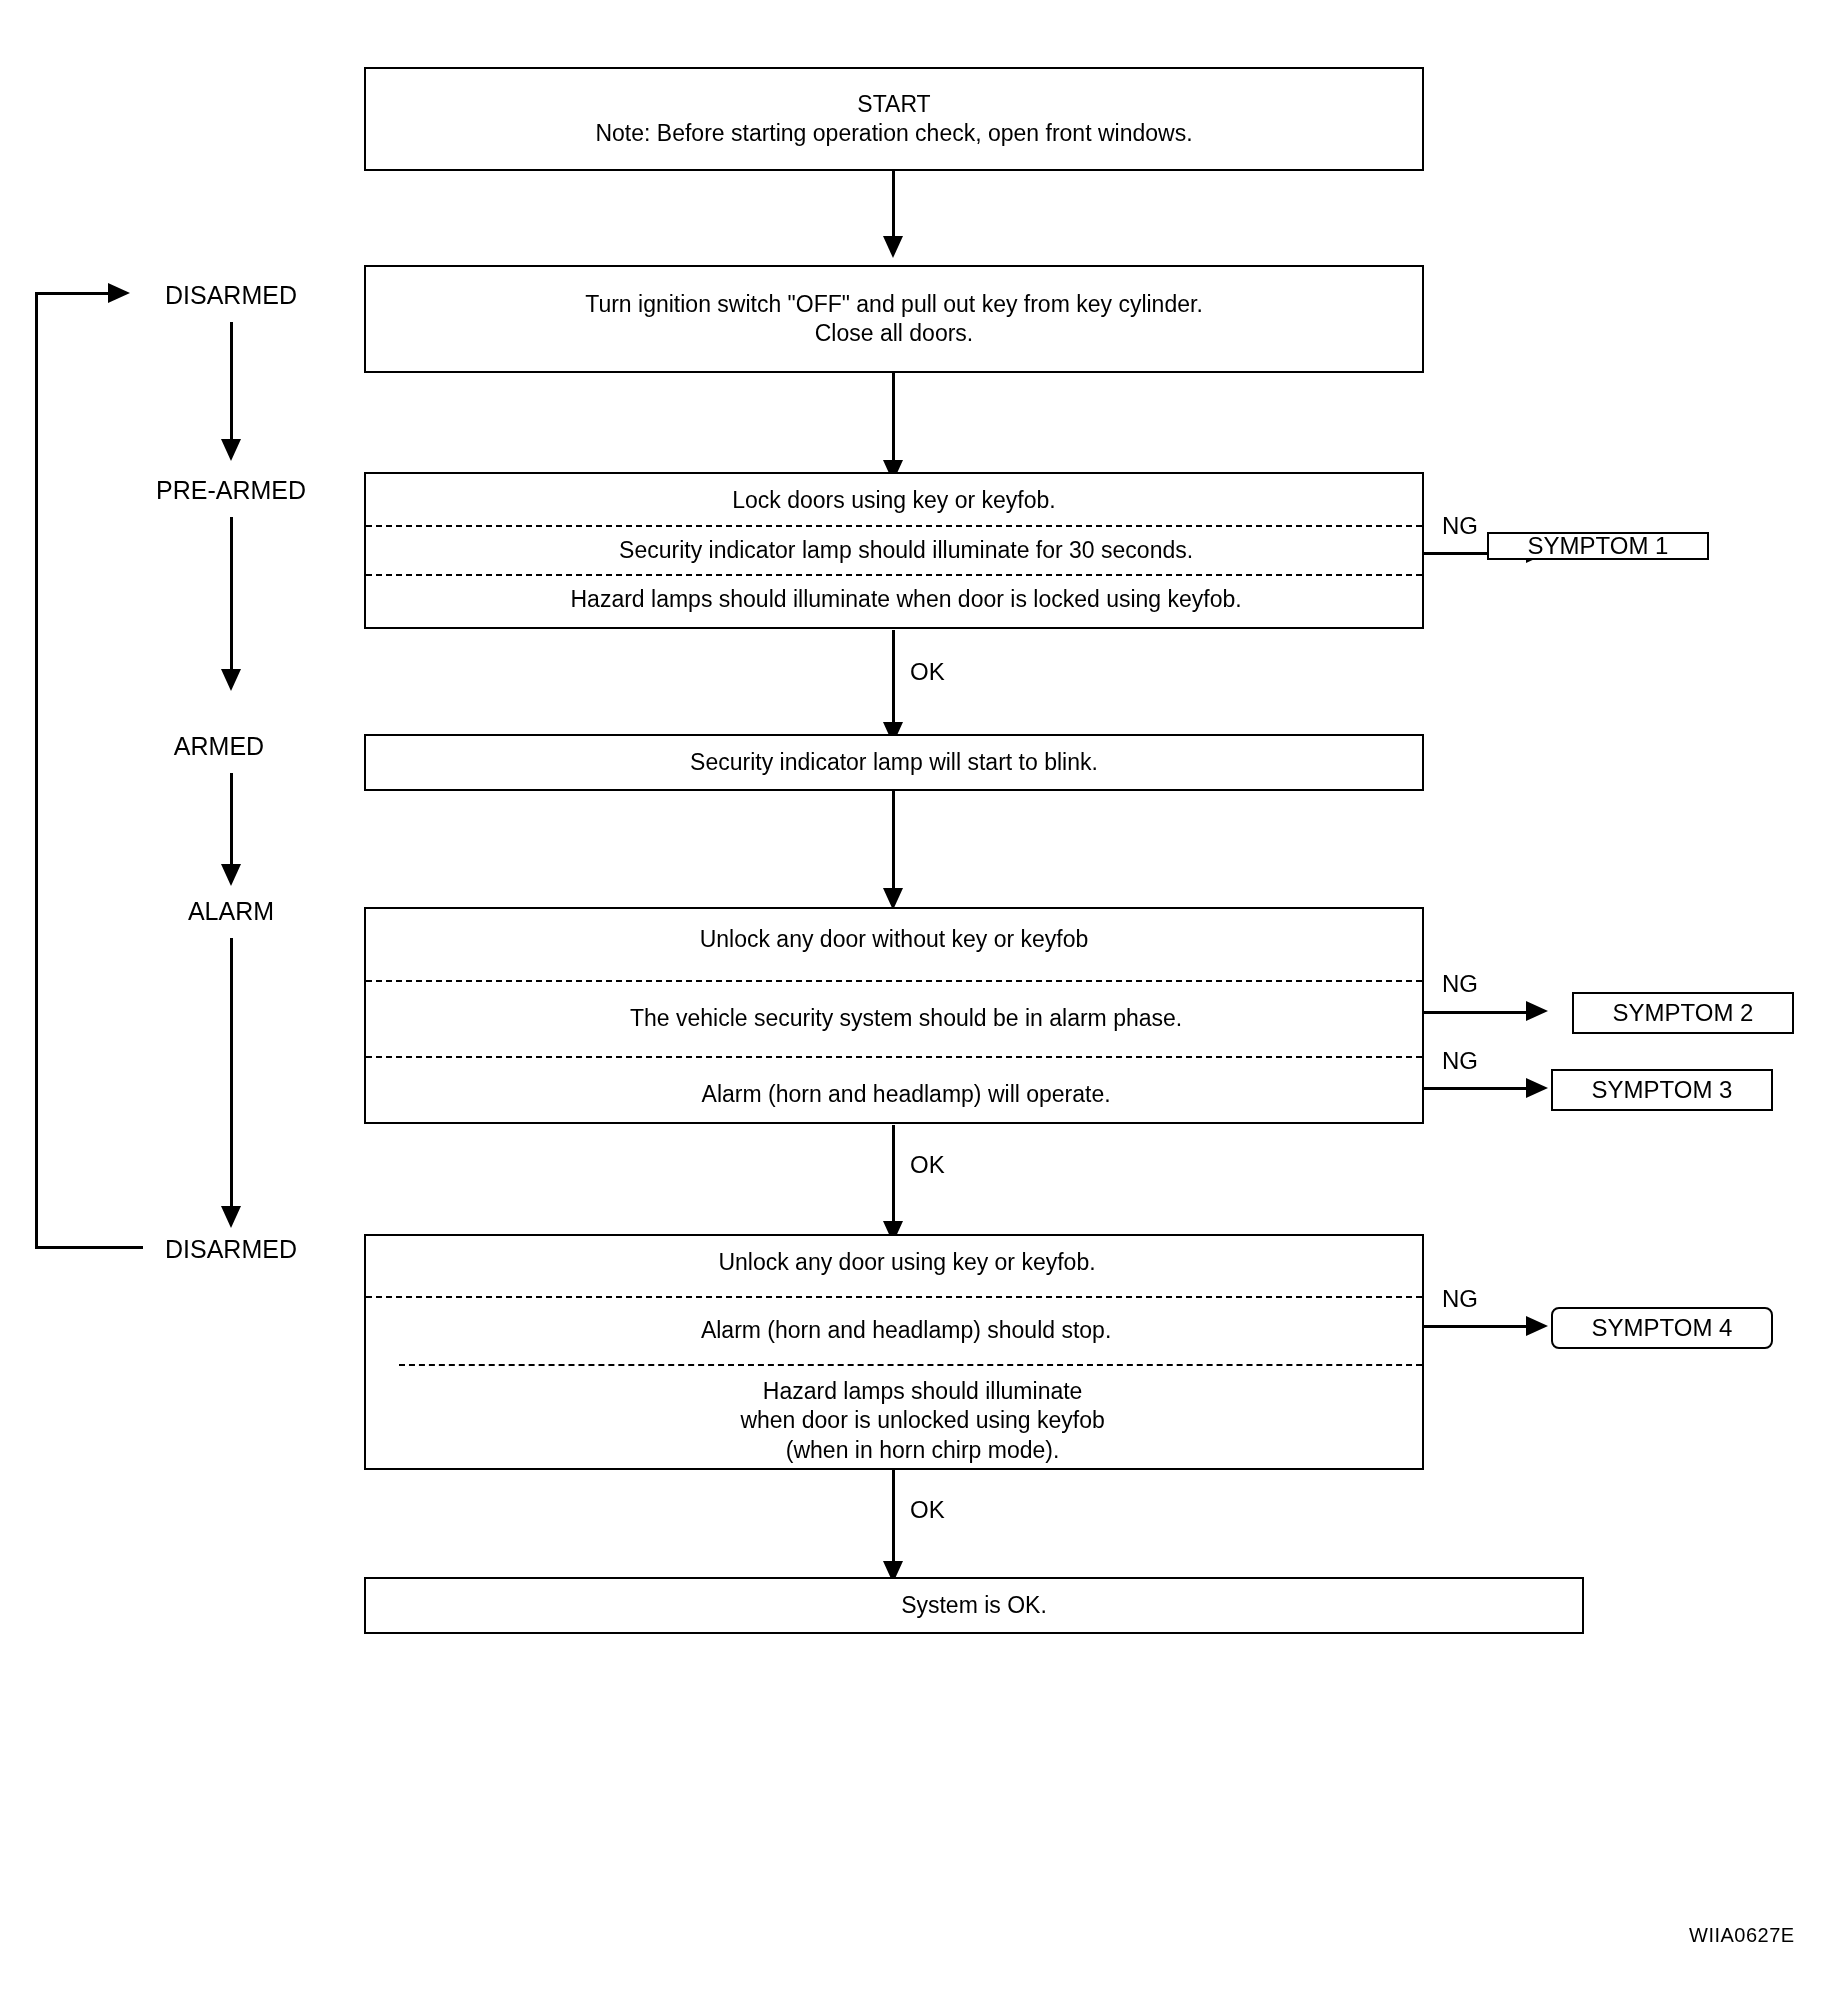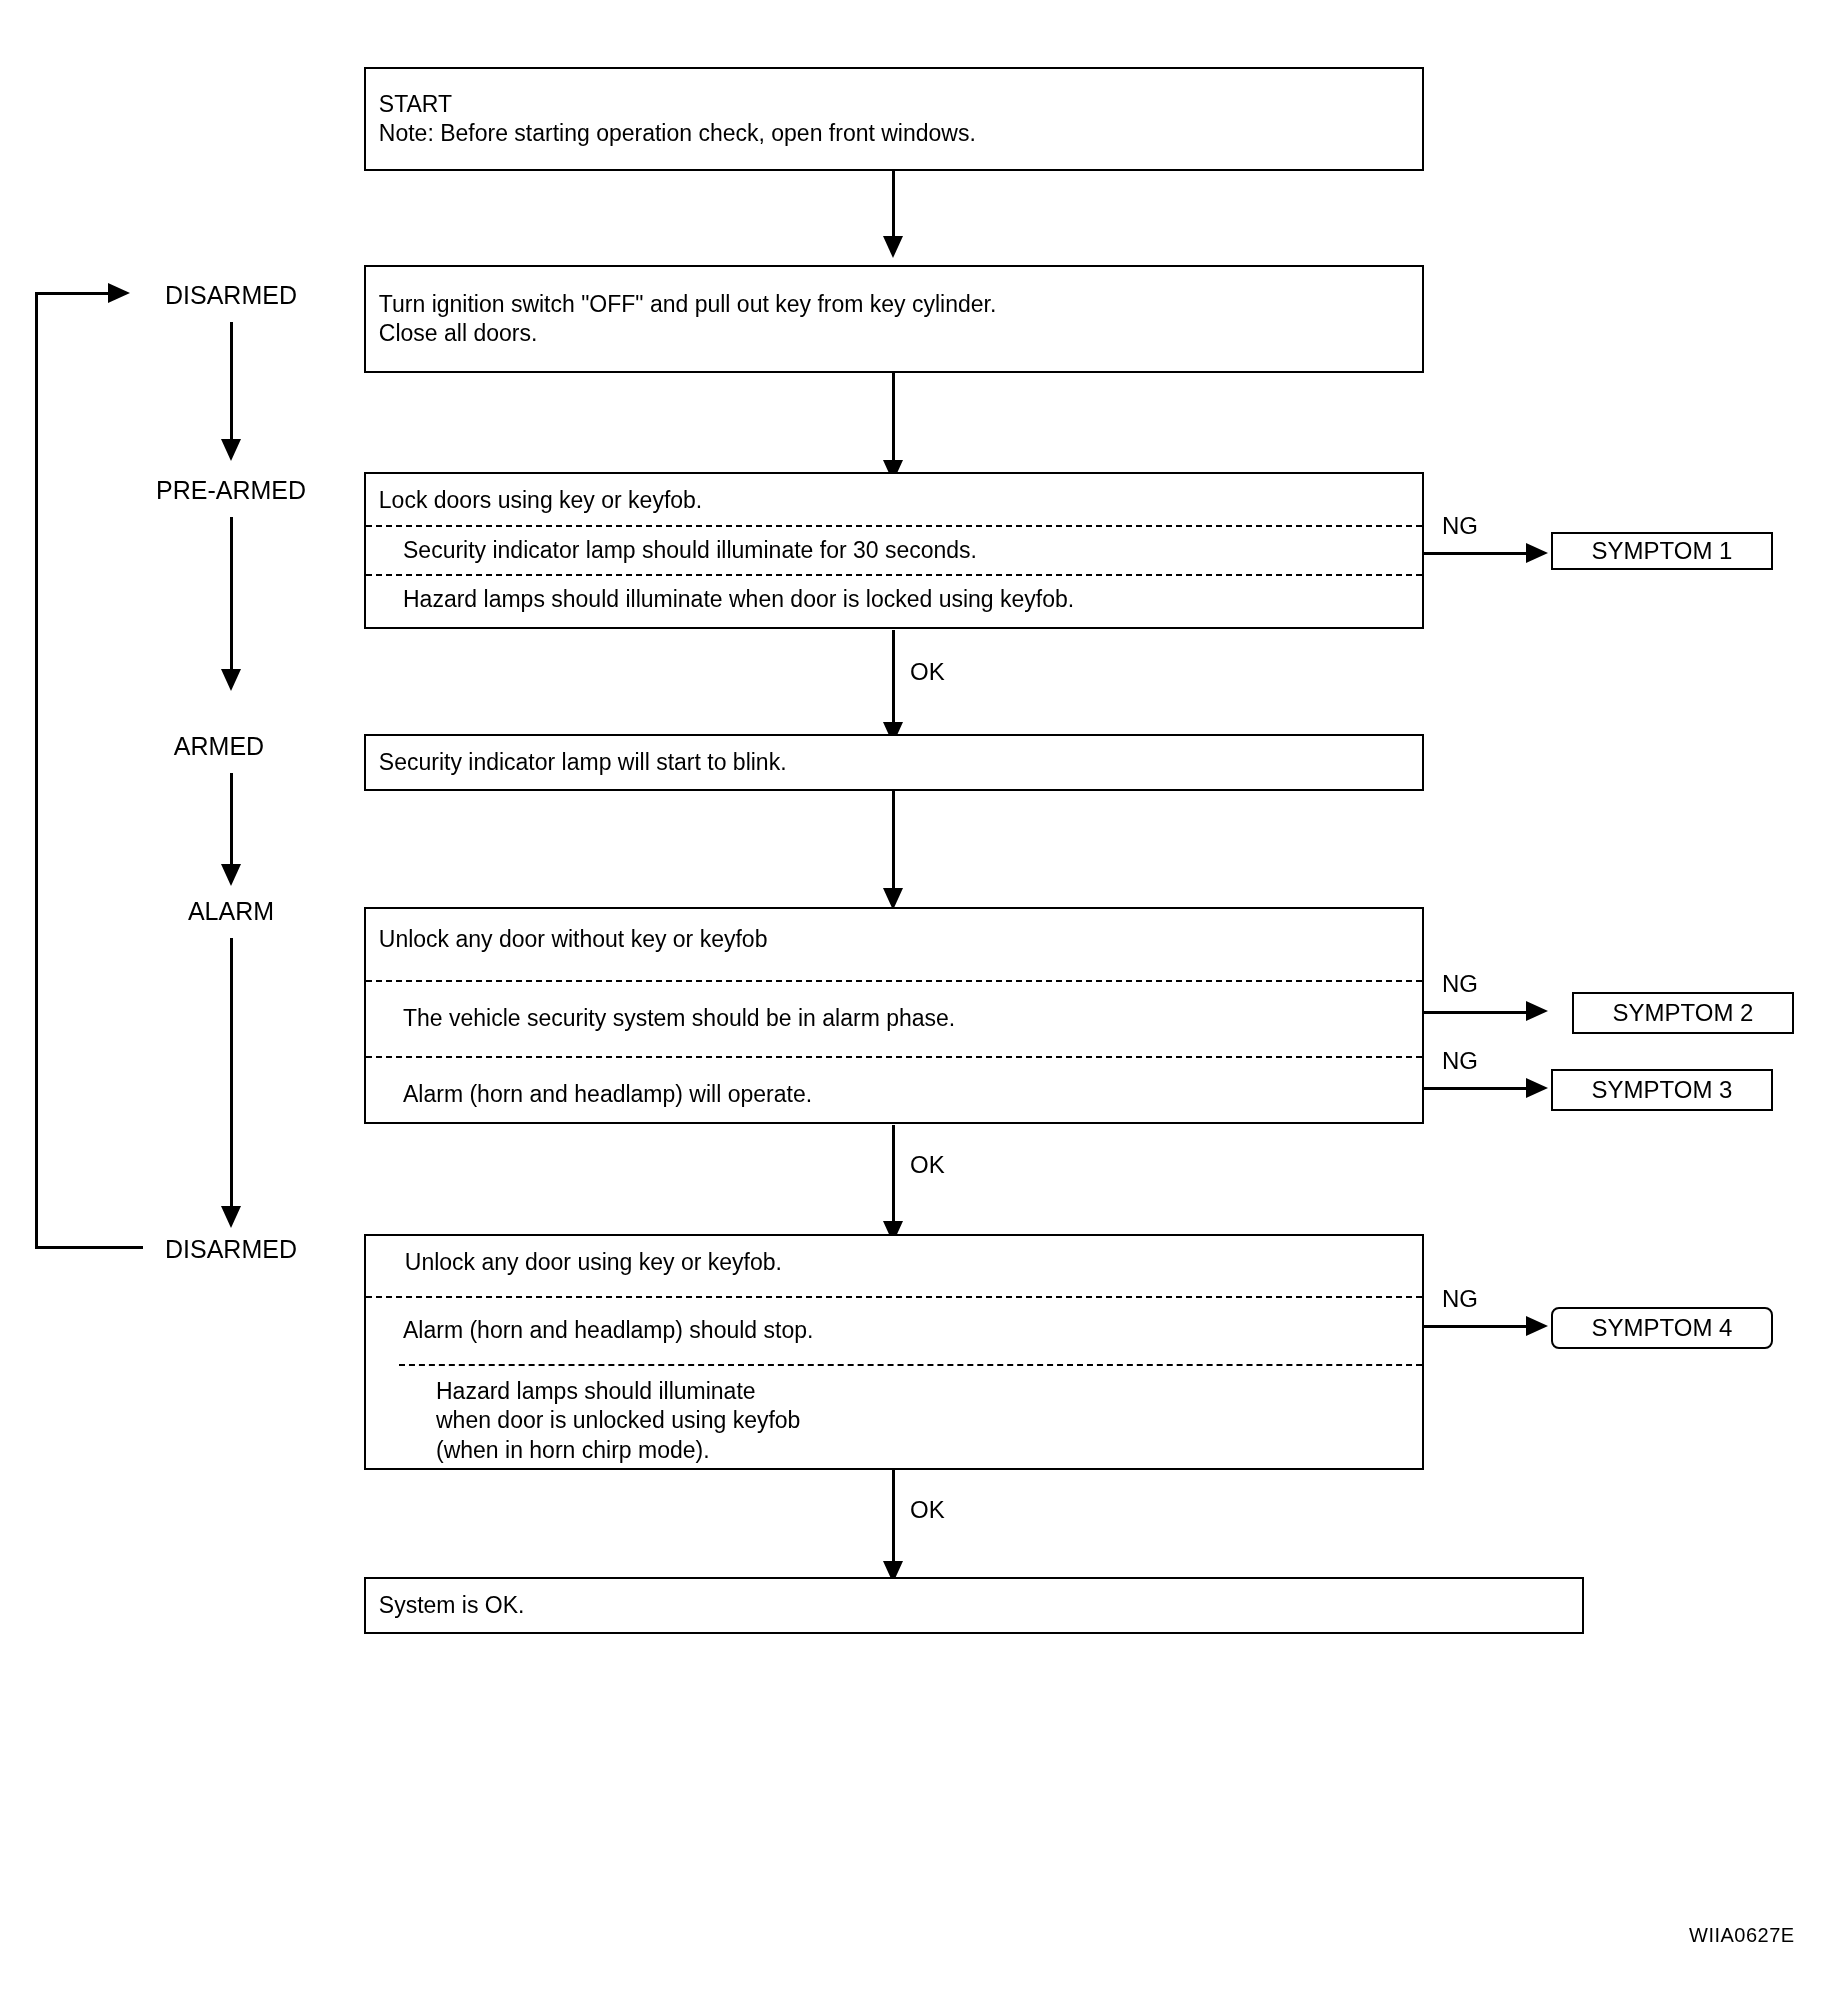--- a/index.html
+++ b/index.html
@@ -23,21 +23,21 @@
   .box {
     position: absolute;
     box-sizing: border-box;
     border: 2.7px solid #000;
     background: #fff;
     display: flex;
     flex-direction: column;
     justify-content: center;
   }
   .box .seg {
-    text-align: left;
+    text-align: center;
     font-size: 23px;
     line-height: 1.28;
     padding: 9.1px 12.8px;
     white-space: pre-line;
   }
   .box .seg.divider-top {
     border-top: 2.7px dashed #000;
     padding-left: 37px;
   }
 
@@ -157,21 +157,21 @@
 
   <div class="box" style="left:364px; top:472px; width:1060px; height:157px;">
     <div class="seg">Lock doors using key or keyfob.</div>
     <div class="seg divider-top">Security indicator lamp should illuminate for 30 seconds.</div>
     <div class="seg divider-top">Hazard lamps should illuminate when door is locked using keyfob.</div>
   </div>
 
   <div class="hline" style="left:1424px; top:552px; width:102px;"></div>
   <div class="arrow-right" style="left:1526px; top:553px;"></div>
   <div class="edge-label" style="left:1442px; top:512px;">NG</div>
-  <div class="symptom" style="left:1551px; top:532px; width:222px; height:38px;">SYMPTOM 1</div>
+  <div class="symptom" style="left:1487px; top:532px; width:222px; height:28px;">SYMPTOM 1</div>
 
   <div class="vline" style="left:892px; top:630px; height:103px;"></div>
   <div class="arrow-down" style="left:893px; top:722px;"></div>
   <div class="edge-label" style="left:910px; top:658px;">OK</div>
 
   <div class="box" style="left:364px; top:734px; width:1060px; height:57px;">
     <div class="seg">Security indicator lamp will start to blink.</div>
   </div>
 
   <div class="vline" style="left:892px; top:790px; height:109px;"></div>

